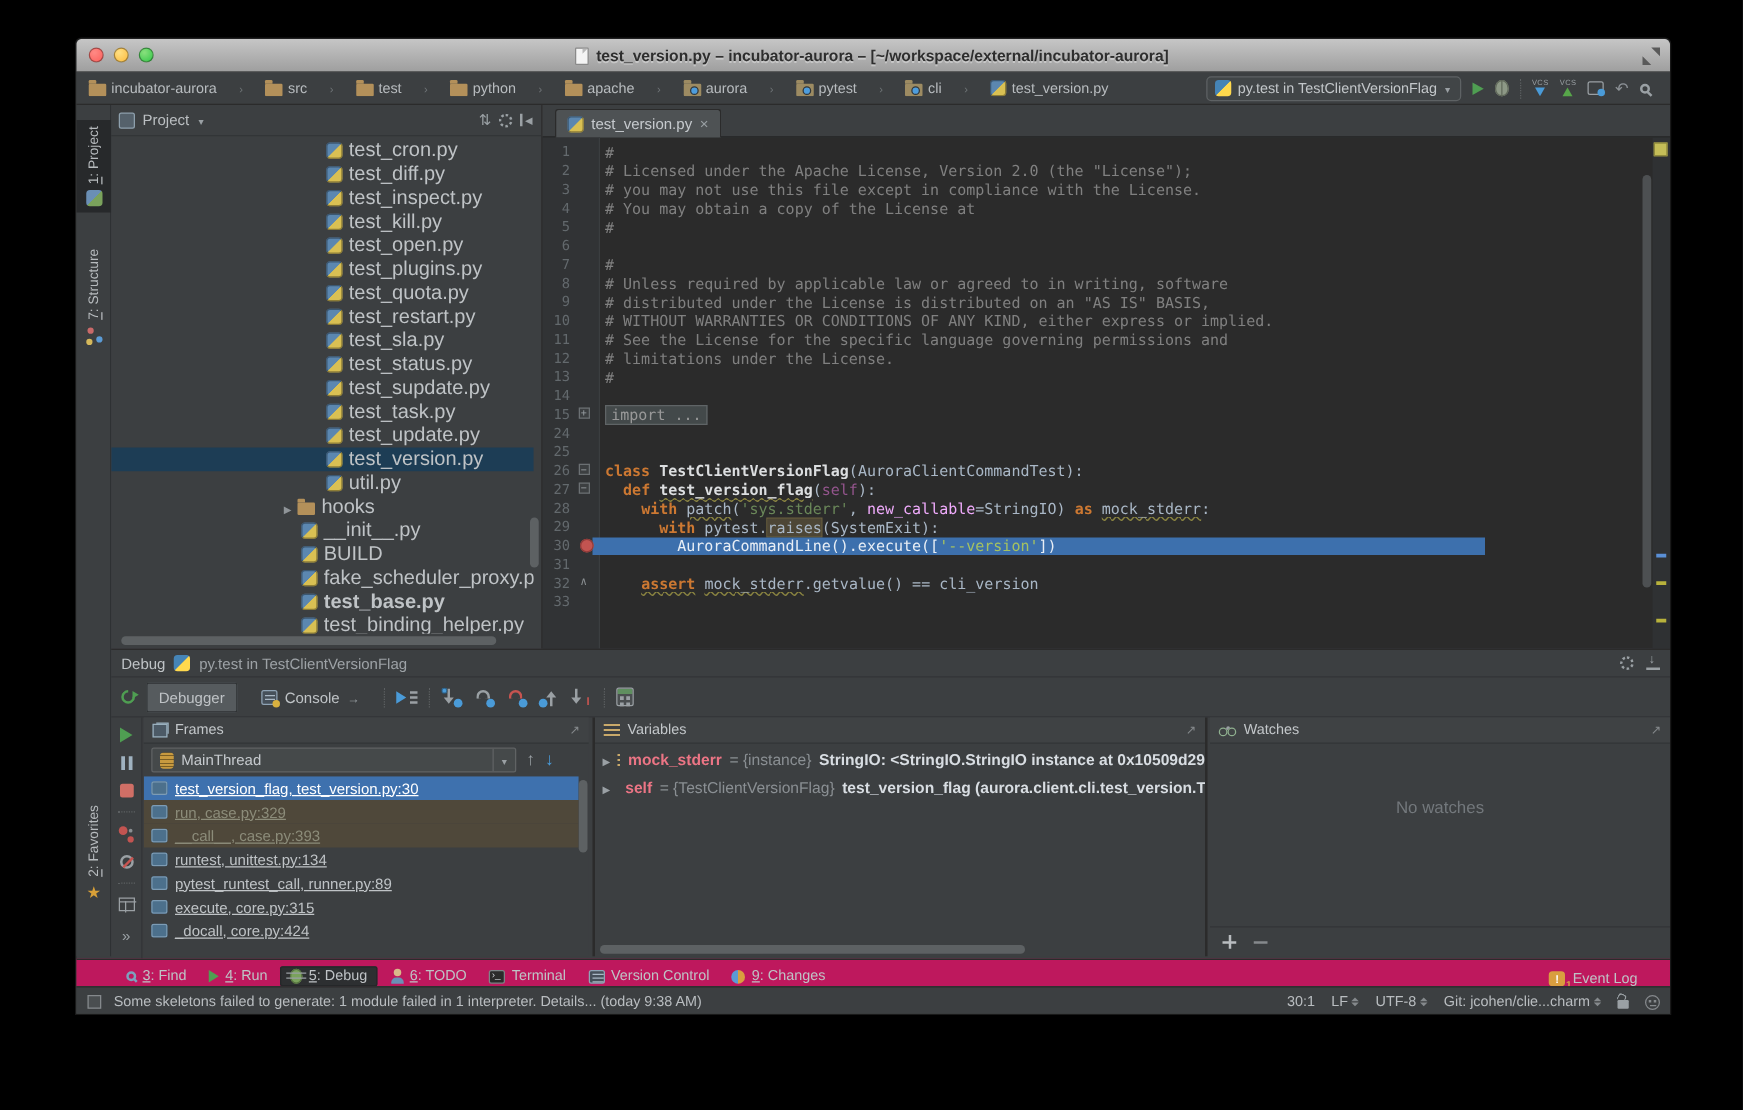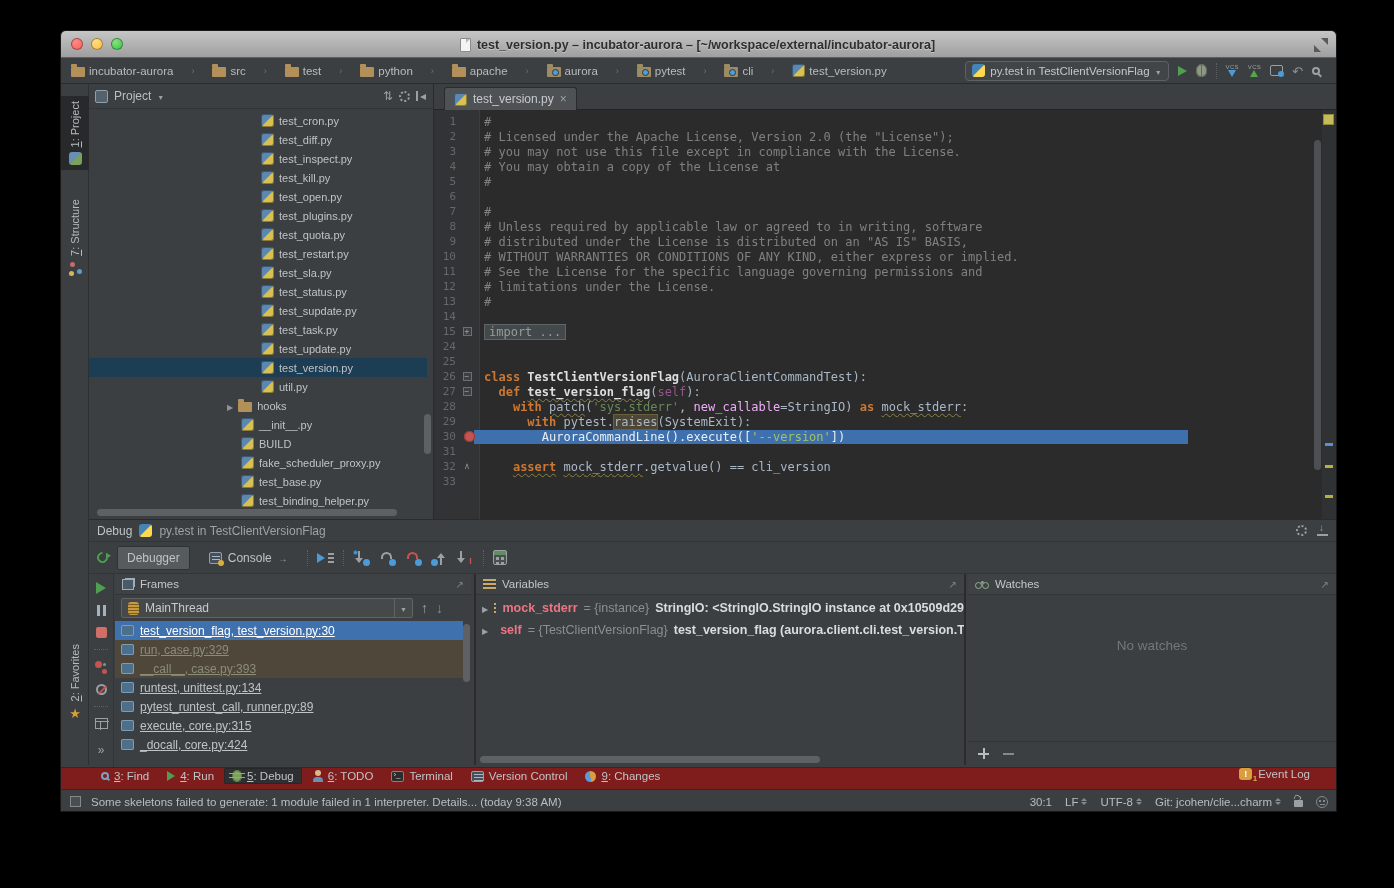--- a/index.html
+++ b/index.html
@@ -76,21 +76,21 @@
   .project-panel{position:absolute;left:28px;top:53px;width:345px;height:435px;background:#3c3f41;border-right:1px solid #2b2b2b;}
   .pp-header{position:absolute;left:0;top:0;right:0;height:25px;border-bottom:1px solid #323537;display:flex;align-items:center;
     padding:0 6px;gap:6px;font-size:12px;color:#bbbfc2;}
   .pp-ic{width:13px;height:13px;border:1px solid #8ea0ad;border-radius:2px;background:#55616b;}
   .pp-sp{flex:1;}
   .g-updown::before{content:"⇅";color:#9aa0a4;font-size:12px;}
   .gear{width:11px;height:11px;border-radius:50%;border:2px dotted #9aa0a4;}
   .hide-ic{width:11px;height:10px;border-left:2px solid #9aa0a4;position:relative;}
   .hide-ic::after{content:"";position:absolute;left:2px;top:3px;width:0;height:0;border-right:6px solid #9aa0a4;border-top:3px solid transparent;border-bottom:3px solid transparent;}
   #tree{position:absolute;left:0;top:27px;right:6px;bottom:12px;overflow:hidden;}
-  .trow{display:flex;align-items:center;gap:5px;height:19px;font-size:11px;color:#bfc3c6;white-space:nowrap;}
+  .trow{display:flex;align-items:center;gap:5px;height:19px;font-size:16px;color:#bfc3c6;white-space:nowrap;}
   .trow.sel{background:#1d3d55;}
   .g-tri::before{content:"▶";font-size:8px;color:#8f9498;}
   .tlabel{padding-top:1px;}
   .hthumb{position:absolute;left:8px;bottom:3px;width:300px;height:7px;border-radius:4px;background:#5d6163;}
   .tree-vthumb{position:absolute;right:2px;top:330px;width:7px;height:40px;border-radius:4px;background:#5d6163;}
 
   
   .editor{position:absolute;left:373px;top:53px;right:0;height:435px;background:#2b2b2b;}
   .tabbar{position:absolute;left:0;top:0;right:0;height:26px;background:#3c3f41;border-bottom:1px solid #232525;}
   .etab{position:absolute;left:10px;top:3px;height:23px;display:flex;align-items:center;gap:6px;background:#4e5254;
@@ -202,22 +202,22 @@
   .vval{color:#d8dde2;font-weight:700;}
   .vars-hthumb{position:absolute;left:4px;bottom:2px;width:340px;height:7px;border-radius:4px;background:#5d6163;}
   .watch-empty{position:absolute;left:0;right:0;top:64px;text-align:center;font-size:13.5px;color:#73787c;}
   .watch-bottom{position:absolute;left:0;right:0;bottom:0;height:24px;border-top:1px solid #323537;display:flex;align-items:center;gap:14px;padding-left:10px;}
   .plus-ic{position:relative;width:11px;height:11px;}
   .plus-ic::before{content:"";position:absolute;left:0;top:4.5px;width:11px;height:2px;background:#b9bdc0;}
   .plus-ic::after{content:"";position:absolute;left:4.5px;top:0;width:2px;height:11px;background:#b9bdc0;}
   .minus-ic{width:11px;height:2px;background:#85898c;}
 
   
-  .toolbtns{position:absolute;left:0;right:0;top:736px;height:22px;background:#7f1d1d;border-top:1px solid #2b2b2b;
-    display:flex;align-items:flex-start;font-size:11.5px;color:#bfc3c6;}
+  .toolbtns{position:absolute;left:0;right:0;top:736px;height:22px;background:#be185d;border-top:1px solid #2b2b2b;
+    display:flex;align-items:flex-end;font-size:11.5px;color:#bfc3c6;}
   #twb-left{display:flex;align-items:center;gap:2px;padding-left:32px;}
   .twb{display:flex;align-items:center;gap:5px;padding:2px 8px;border-radius:2px;}
   .twb.act{background:#2d2f31;box-shadow:inset 0 0 0 1px #252729;}
   .twb u{text-decoration:underline;}
   .tw-find{width:8px;height:8px;border:2px solid #7ea0bd;border-radius:50%;position:relative;}
   .tw-find::after{content:"";position:absolute;width:4px;height:2px;background:#7ea0bd;transform:rotate(45deg);right:-3px;bottom:-2px;}
   .tw-run{width:0;height:0;border-left:8px solid #4f9e52;border-top:5px solid transparent;border-bottom:5px solid transparent;}
   .tw-debug{width:10px;height:12px;border-radius:50%;background:#7aa25c;box-shadow:inset 0 0 0 1px #55713f;position:relative;}
   .tw-debug::before{content:"";position:absolute;left:-3px;top:3px;width:16px;height:1px;background:#9aa0a4;box-shadow:0 4px 0 #9aa0a4;}
   .tw-todo{width:11px;height:12px;position:relative;}
@@ -433,21 +433,21 @@
             <span class="tlabel">__init__.py</span>
           </div>
           <div class="trow" style="padding-left: 152px;">
             <span class="ic16 ic-py"></span>
             <span class="tlabel">BUILD</span>
           </div>
           <div class="trow" style="padding-left: 152px;">
             <span class="ic16 ic-py"></span>
             <span class="tlabel">fake_scheduler_proxy.py</span>
           </div>
-          <div class="trow" style="padding-left: 152px;">
+          <div class="trow" style="padding-left: 152px; font-weight: bold;">
             <span class="ic16 ic-py"></span>
             <span class="tlabel">test_base.py</span>
           </div>
           <div class="trow" style="padding-left: 152px;">
             <span class="ic16 ic-py"></span>
             <span class="tlabel">test_binding_helper.py</span>
           </div>
         </div>
       <div class="hthumb"></div>
       <div class="tree-vthumb"></div>

